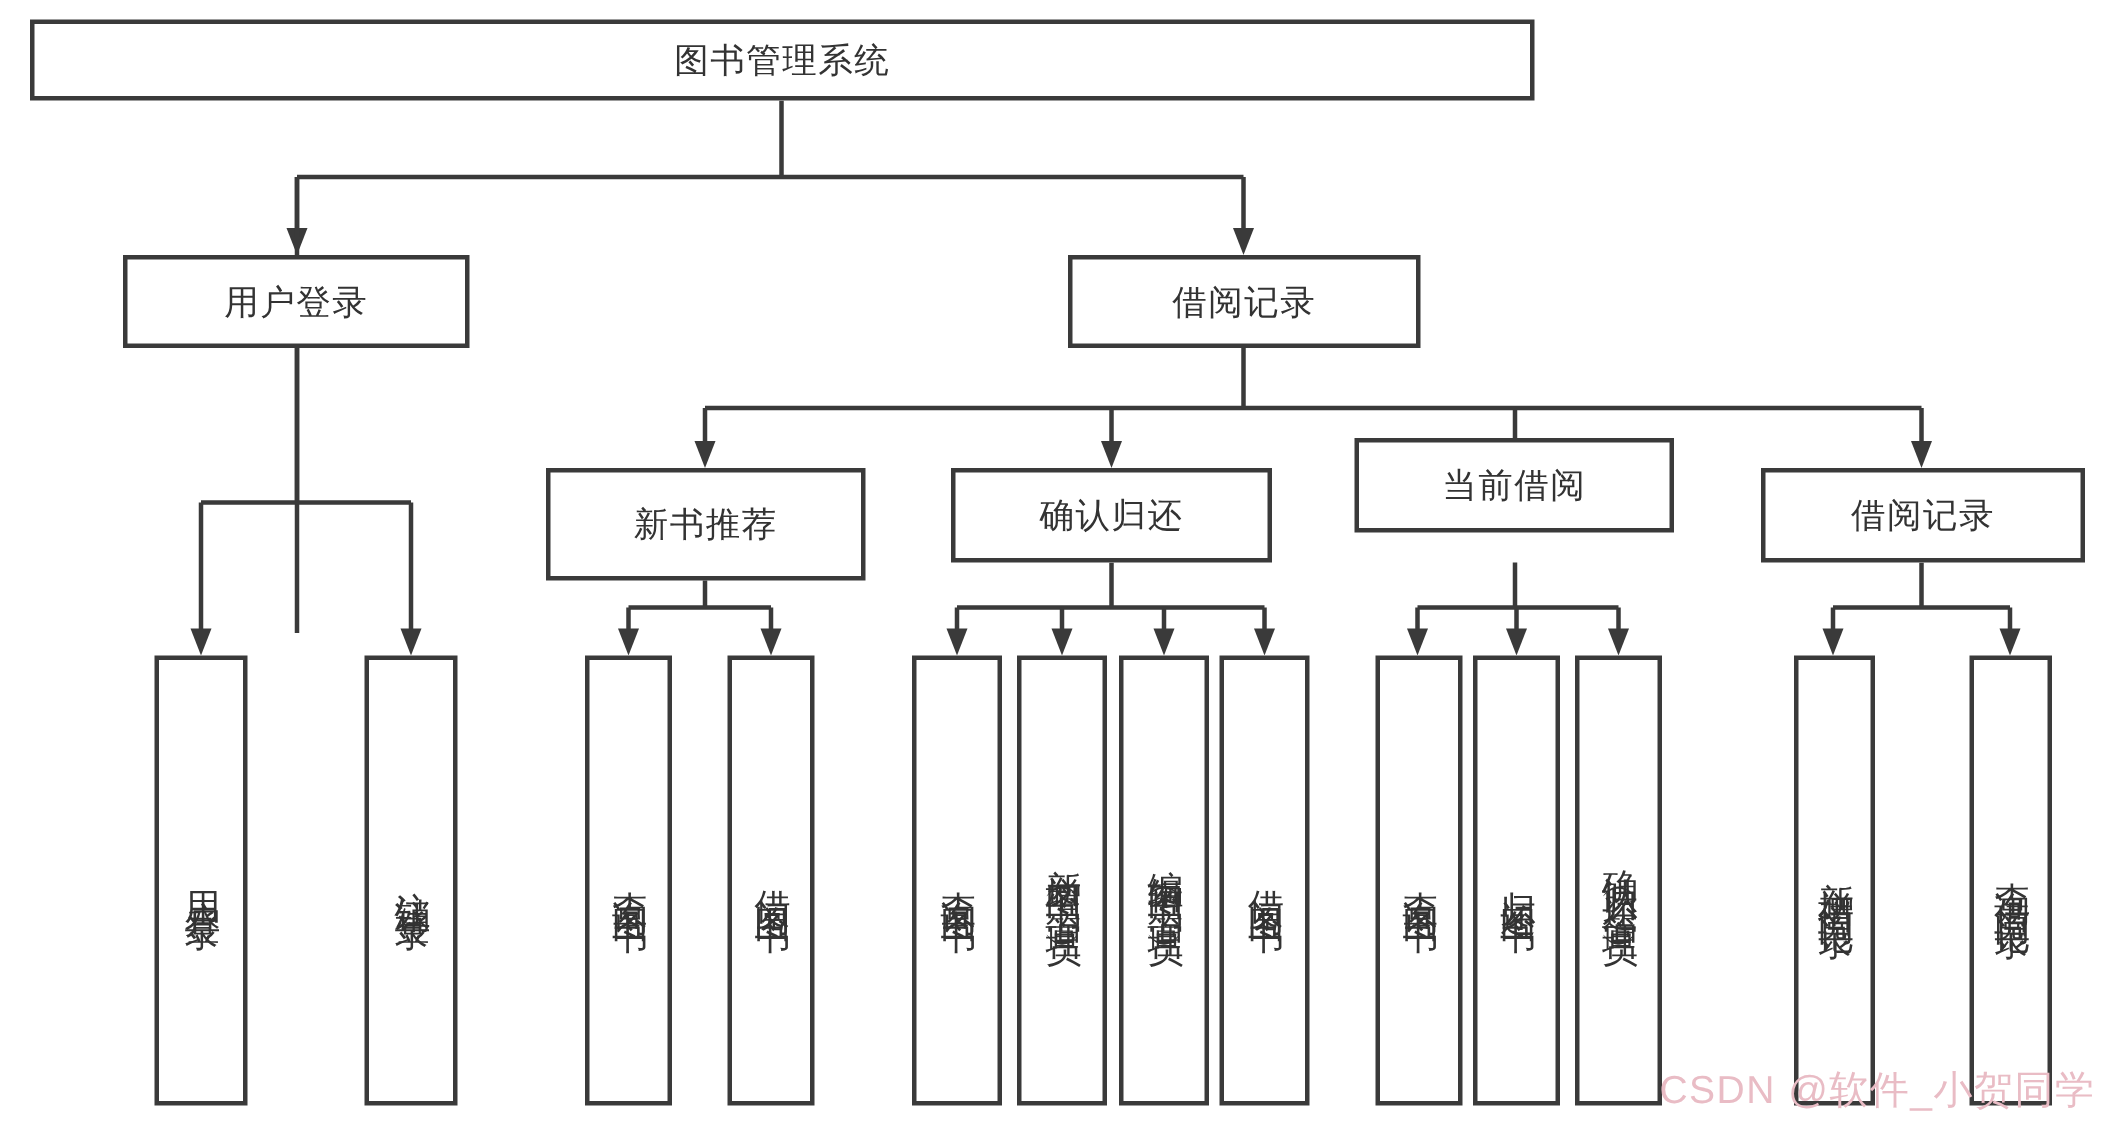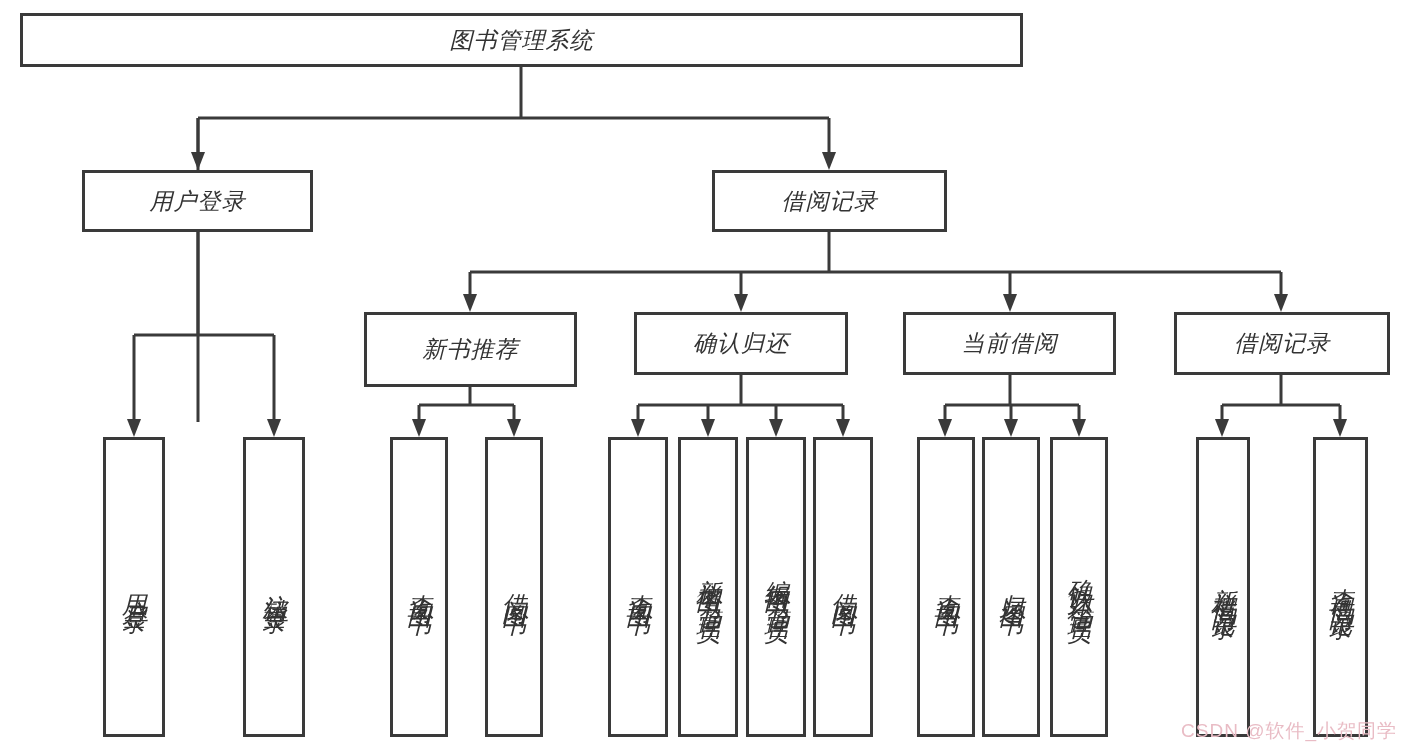--- a/index.html
+++ b/index.html
@@ -17,31 +17,30 @@
     overflow:hidden;
   }
   #wires{position:absolute;left:0;top:0;z-index:0;}
   #wires path{stroke:var(--line);stroke-width:3;fill:none;}
   #wires polygon{fill:var(--line);stroke:none;}
   .box{
     position:absolute;box-sizing:border-box;z-index:1;
     border:3px solid var(--line);background:#fff;color:var(--text);
     display:flex;align-items:center;justify-content:center;
     text-align:center;
-    font-style:italic;
   }
   .h{font-size:23px;letter-spacing:1px;}
   .v{
     writing-mode:vertical-rl;text-orientation:mixed;
     font-size:24px;letter-spacing:6px;line-height:1;
     padding:4px 0;
   }
   .watermark{
     position:absolute;right:8px;bottom:3px;z-index:5;
-    font-size:19px;color:var(--watermark);letter-spacing:1px;
+    font-size:26px;color:var(--watermark);letter-spacing:1px;
     white-space:nowrap;
   }
 </style>
 </head>
 <body>
 
 <div id="stage">
 
   <svg id="wires" width="1405" height="747" viewBox="0 0 1405 747" aria-hidden="true">
 
@@ -81,21 +80,21 @@
     <polygon points="1333,419 1347,419 1340,437"></polygon>
   </svg>
 
   <div class="box h" style="left:20px;top:13px;width:1003px;height:54px">图书管理系统</div>
 
   <div class="box h" style="left:82px;top:170px;width:231px;height:62px">用户登录</div>
   <div class="box h" style="left:712px;top:170px;width:235px;height:62px">借阅记录</div>
 
   <div class="box h" style="left:364px;top:312px;width:213px;height:75px">新书推荐</div>
   <div class="box h" style="left:634px;top:312px;width:214px;height:63px">确认归还</div>
-  <div class="box h" style="left:903px;top:312px;width:213px;height:63px">当前借阅</div>
+  <div class="box h" style="left:903px;top:292px;width:213px;height:63px">当前借阅</div>
   <div class="box h" style="left:1174px;top:312px;width:216px;height:63px">借阅记录</div>
 
   <div class="box v" style="left:103px;top:437px;width:62px;height:300px">用户登录</div>
   <div class="box v" style="left:243px;top:437px;width:62px;height:300px">注销登录</div>
 
   <div class="box v" style="left:390px;top:437px;width:58px;height:300px">查询图书</div>
   <div class="box v" style="left:485px;top:437px;width:58px;height:300px">借阅图书</div>
 
   <div class="box v" style="left:608px;top:437px;width:60px;height:300px">查询图书</div>
   <div class="box v" style="left:678px;top:437px;width:60px;height:300px">新增图书（管理员）</div>

